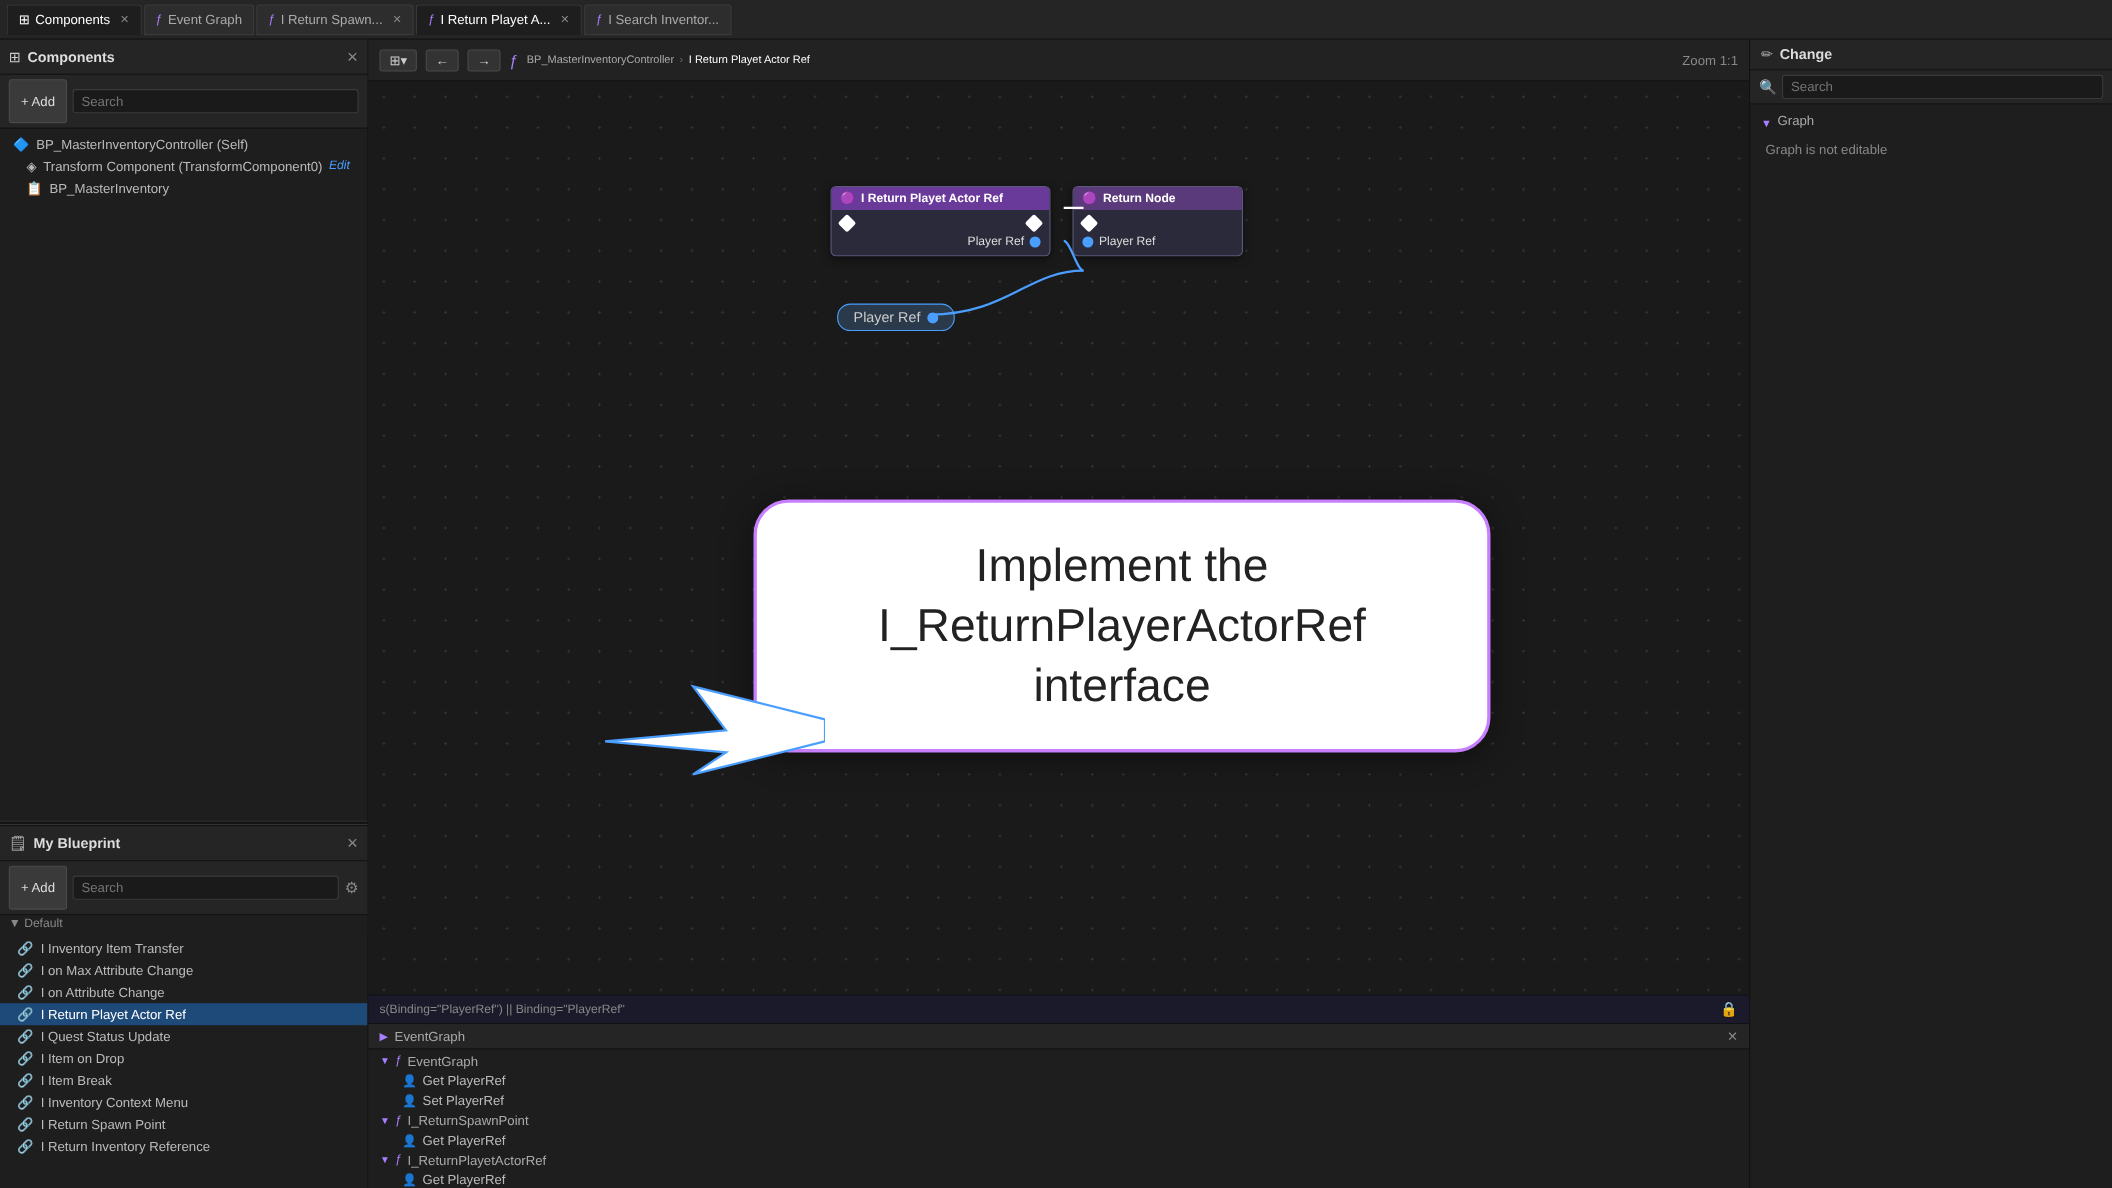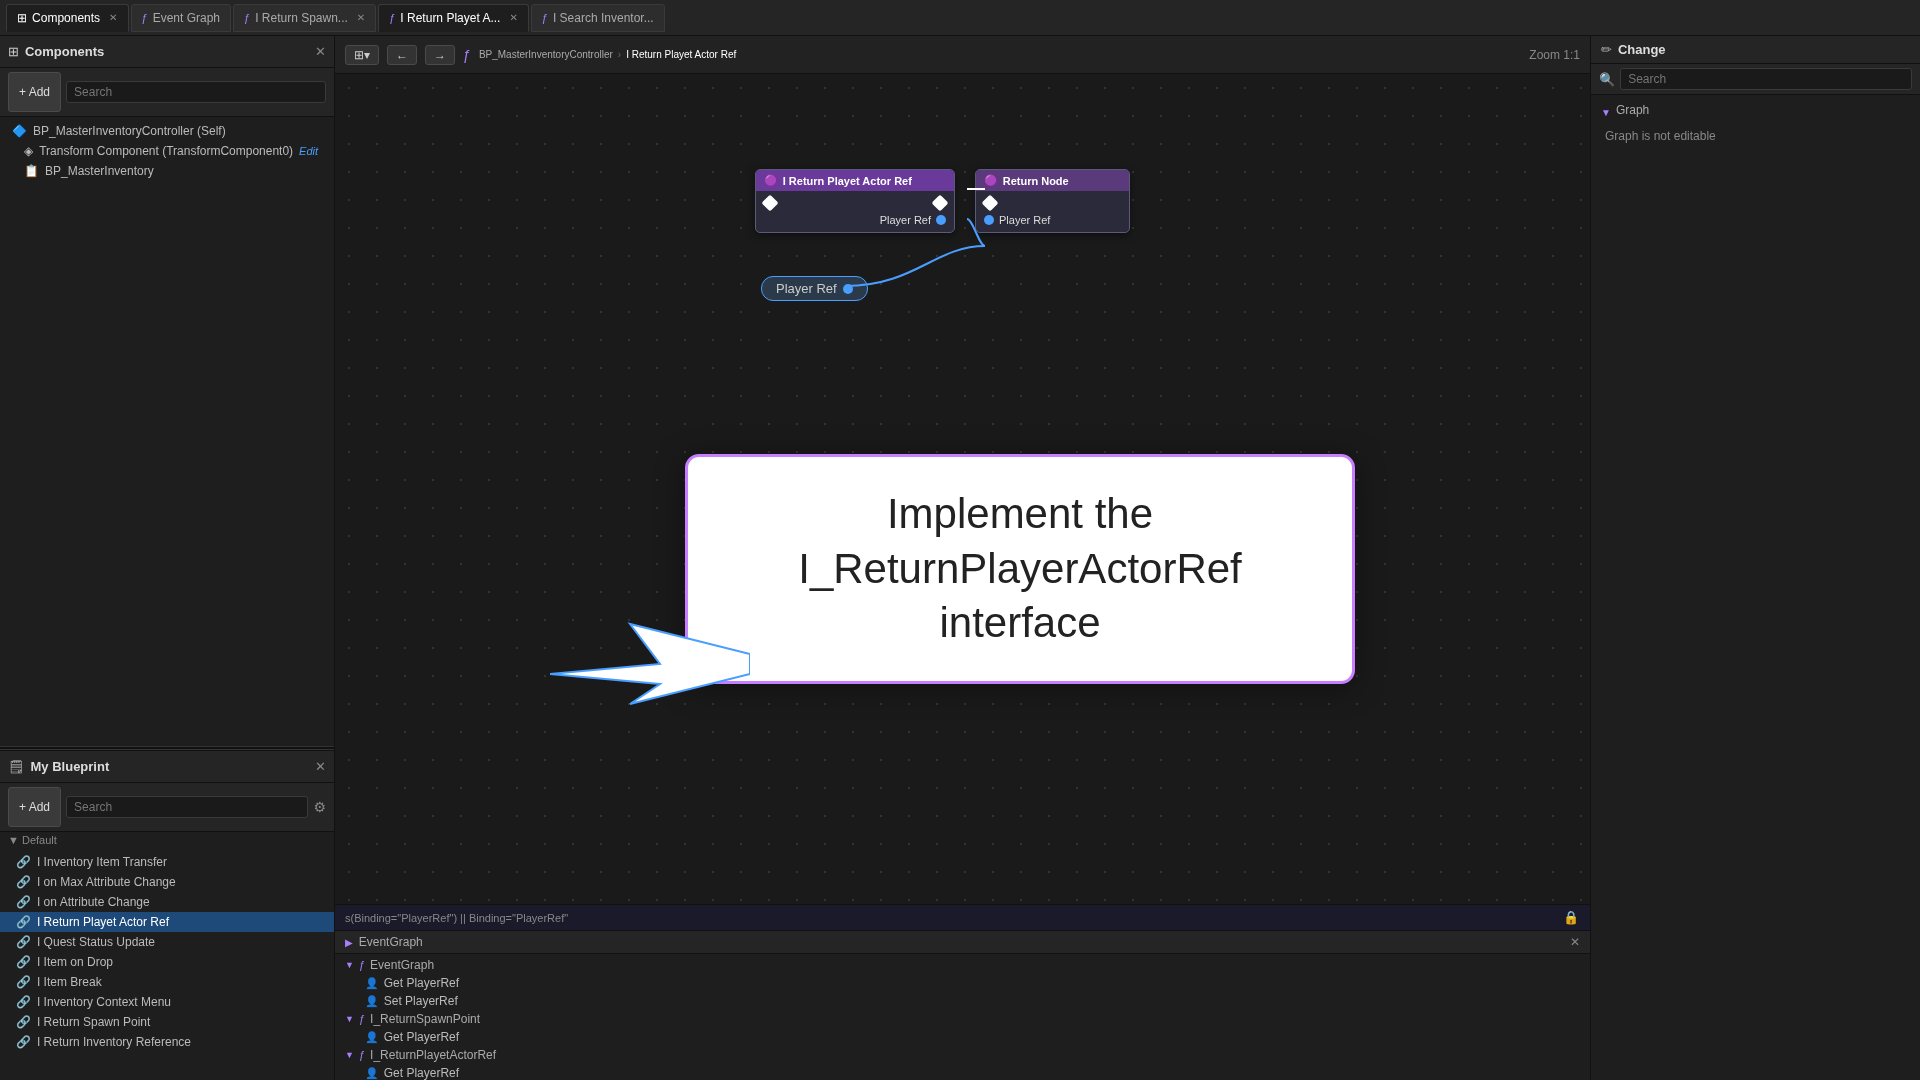--- a/index.html
+++ b/index.html
@@ -377,21 +377,21 @@
       padding: 2px 4px;
     }
 
     
     .overlay-tooltip {
       position: absolute;
       left: 350px;
       top: 380px;
       width: 670px;
       background: white;
-      border-radius: 14px;
+      border-radius: 32px;
       border: 3px solid #c87fff;
       display: flex;
       align-items: center;
       justify-content: center;
       padding: 30px 50px;
       z-index: 100;
       box-shadow: 0 4px 30px rgba(0,0,0,0.4);
     }
     .overlay-text {
       font-size: 42px;

